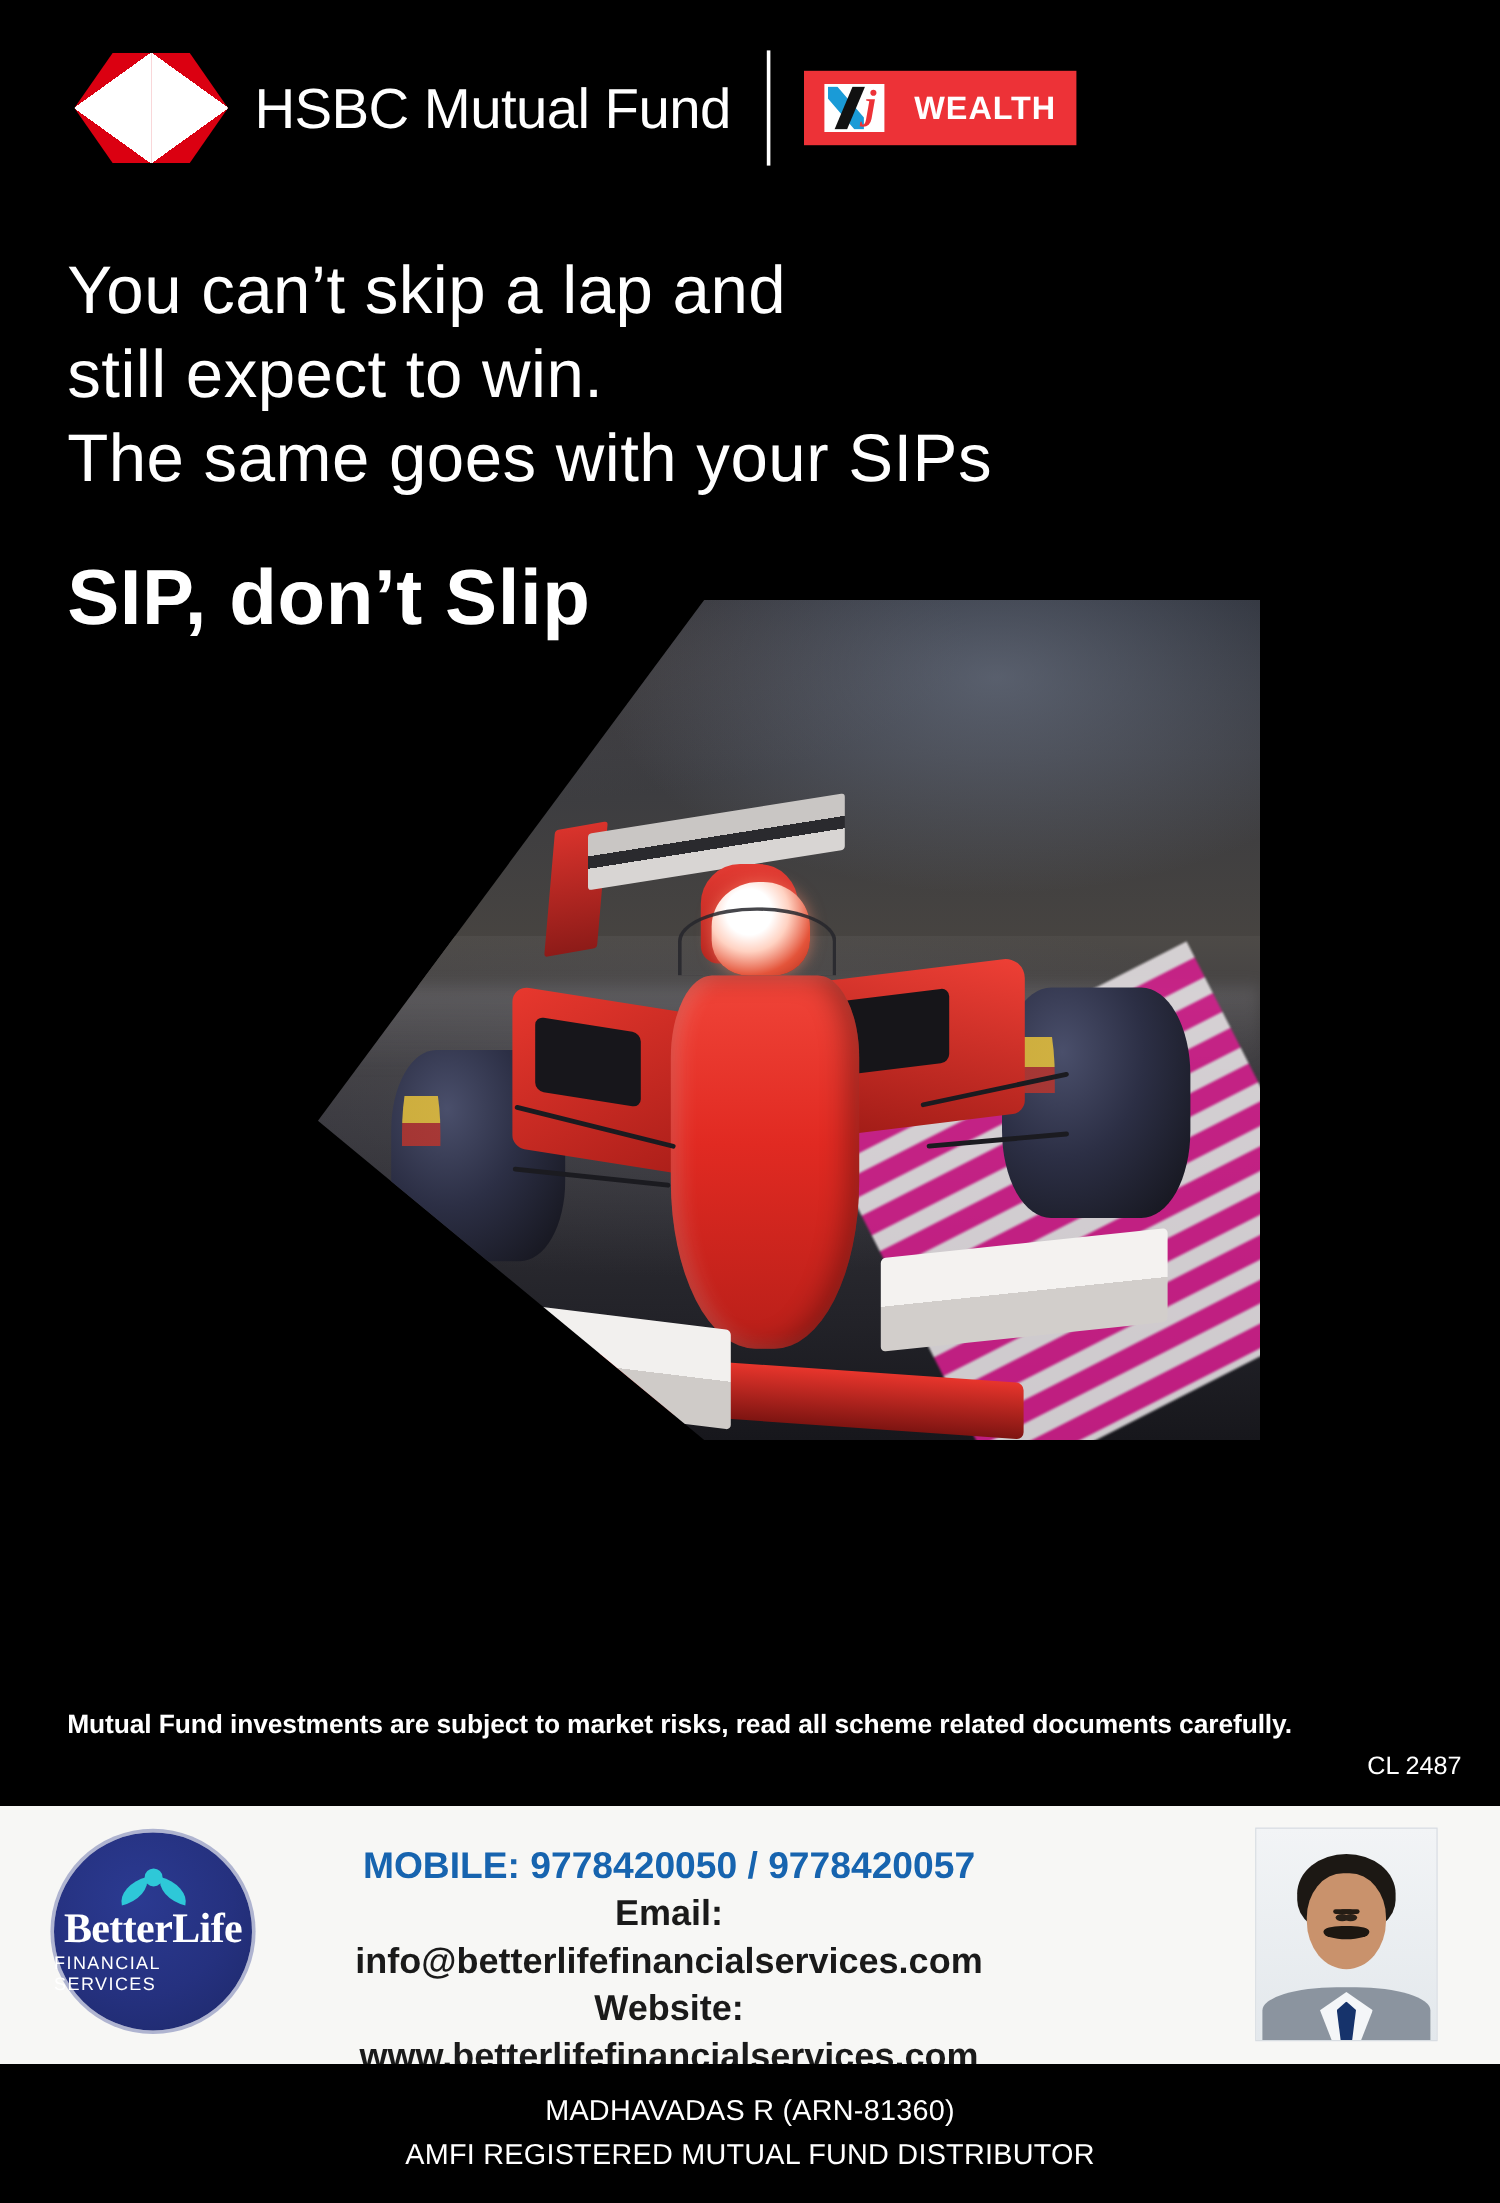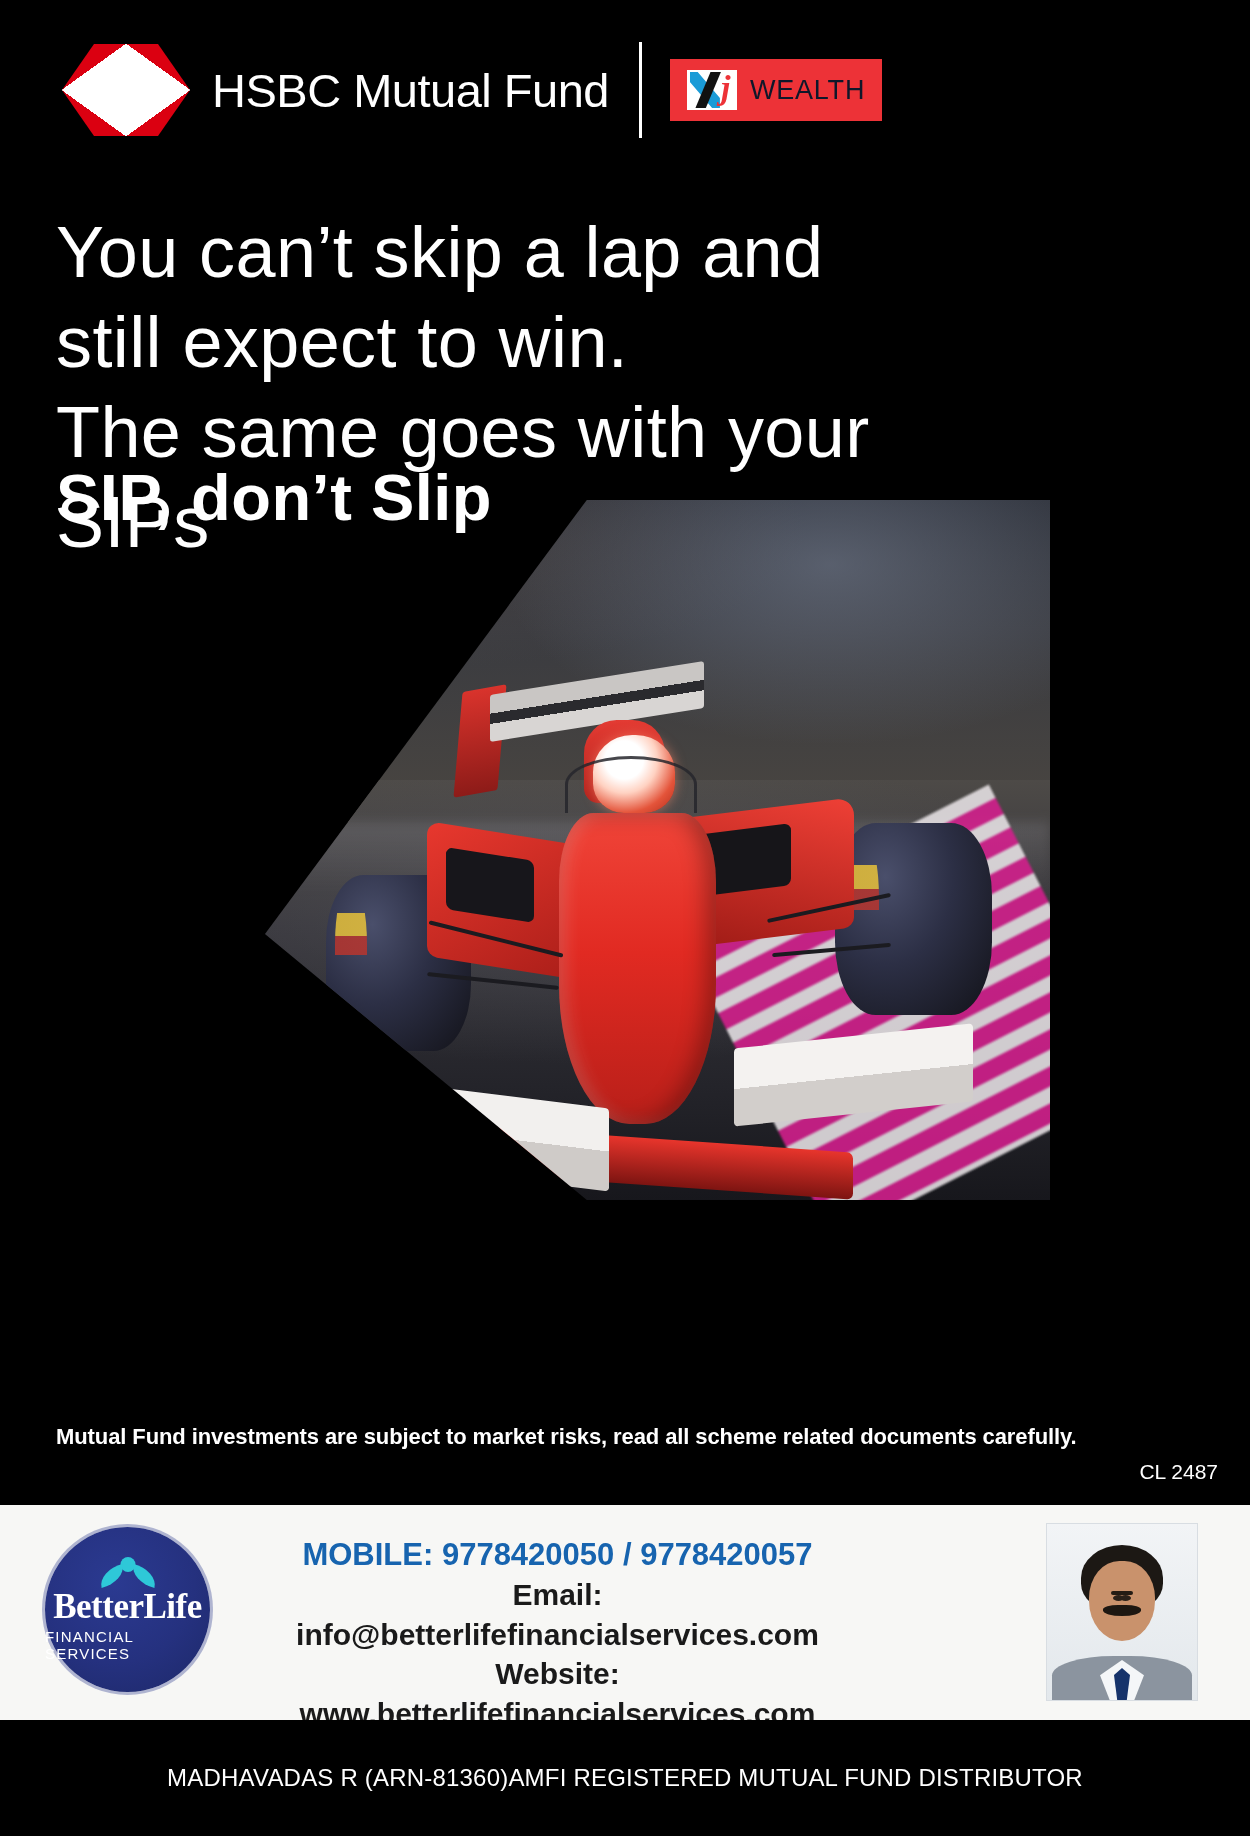--- a/index.html
+++ b/index.html
@@ -59,28 +59,28 @@
     position:absolute; left:8px; top:2px; width:26px; height:36px;
     background:#111;
     clip-path:polygon(60% 0, 100% 0, 42% 100%, 2% 100%);
   }
   .nj-mark .nj-j {
     position:absolute; right:4px; top:4px; width:12px; height:33px;
     color:#ED3237; font-family:"Liberation Serif", serif;
     font-size:34px; font-weight:700; font-style:italic; line-height:0.85;
   }
   .nj-wealth {
-    color:#0f172a; font-size:27px; font-weight:400; letter-spacing:0.8px;
-    margin-left:13px;
+    color:#ffffff; font-size:27px; font-weight:700; letter-spacing:0.8px;
+    margin-left:25px;
   }
 
   
   .headline {
     position:absolute; left:56px; top:207px; width:900px;
-    color:#ffffff; font-size:72px; font-weight:400; line-height:1.25;
+    color:#ffffff; font-size:56px; font-weight:400; line-height:1.25;
     letter-spacing:0.4px;
   }
   .tagline {
     position:absolute; left:56px; top:460px;
     color:#ffffff; font-size:65px; font-weight:700; letter-spacing:0.5px;
   }
 
   
   .photo {
     position:absolute; left:265px; top:500px; width:785px; height:700px;
@@ -296,21 +296,21 @@
   .ph-tie {
     position:absolute; left:50%; bottom:0; transform:translateX(-50%);
     width:16px; height:32px; background:#16336b;
     clip-path:polygon(50% 0, 100% 22%, 80% 100%, 20% 100%, 0 22%);
   }
 
   
   .bottom-bar {
     position:absolute; left:0; bottom:0; width:100%; height:116px;
     background:#000000; color:#ffffff; text-align:center;
-    display:flex; flex-direction:row; align-items:center; justify-content:center;
+    display:flex; flex-direction:column; align-items:center; justify-content:center;
   }
   .bb-line { font-size:24px; font-weight:400; line-height:1.5; letter-spacing:0.2px; }
 </style>
 </head>
 <body>
 
 <div class="poster">
 
   <div class="header">
     <div class="hsbc-lockup">

